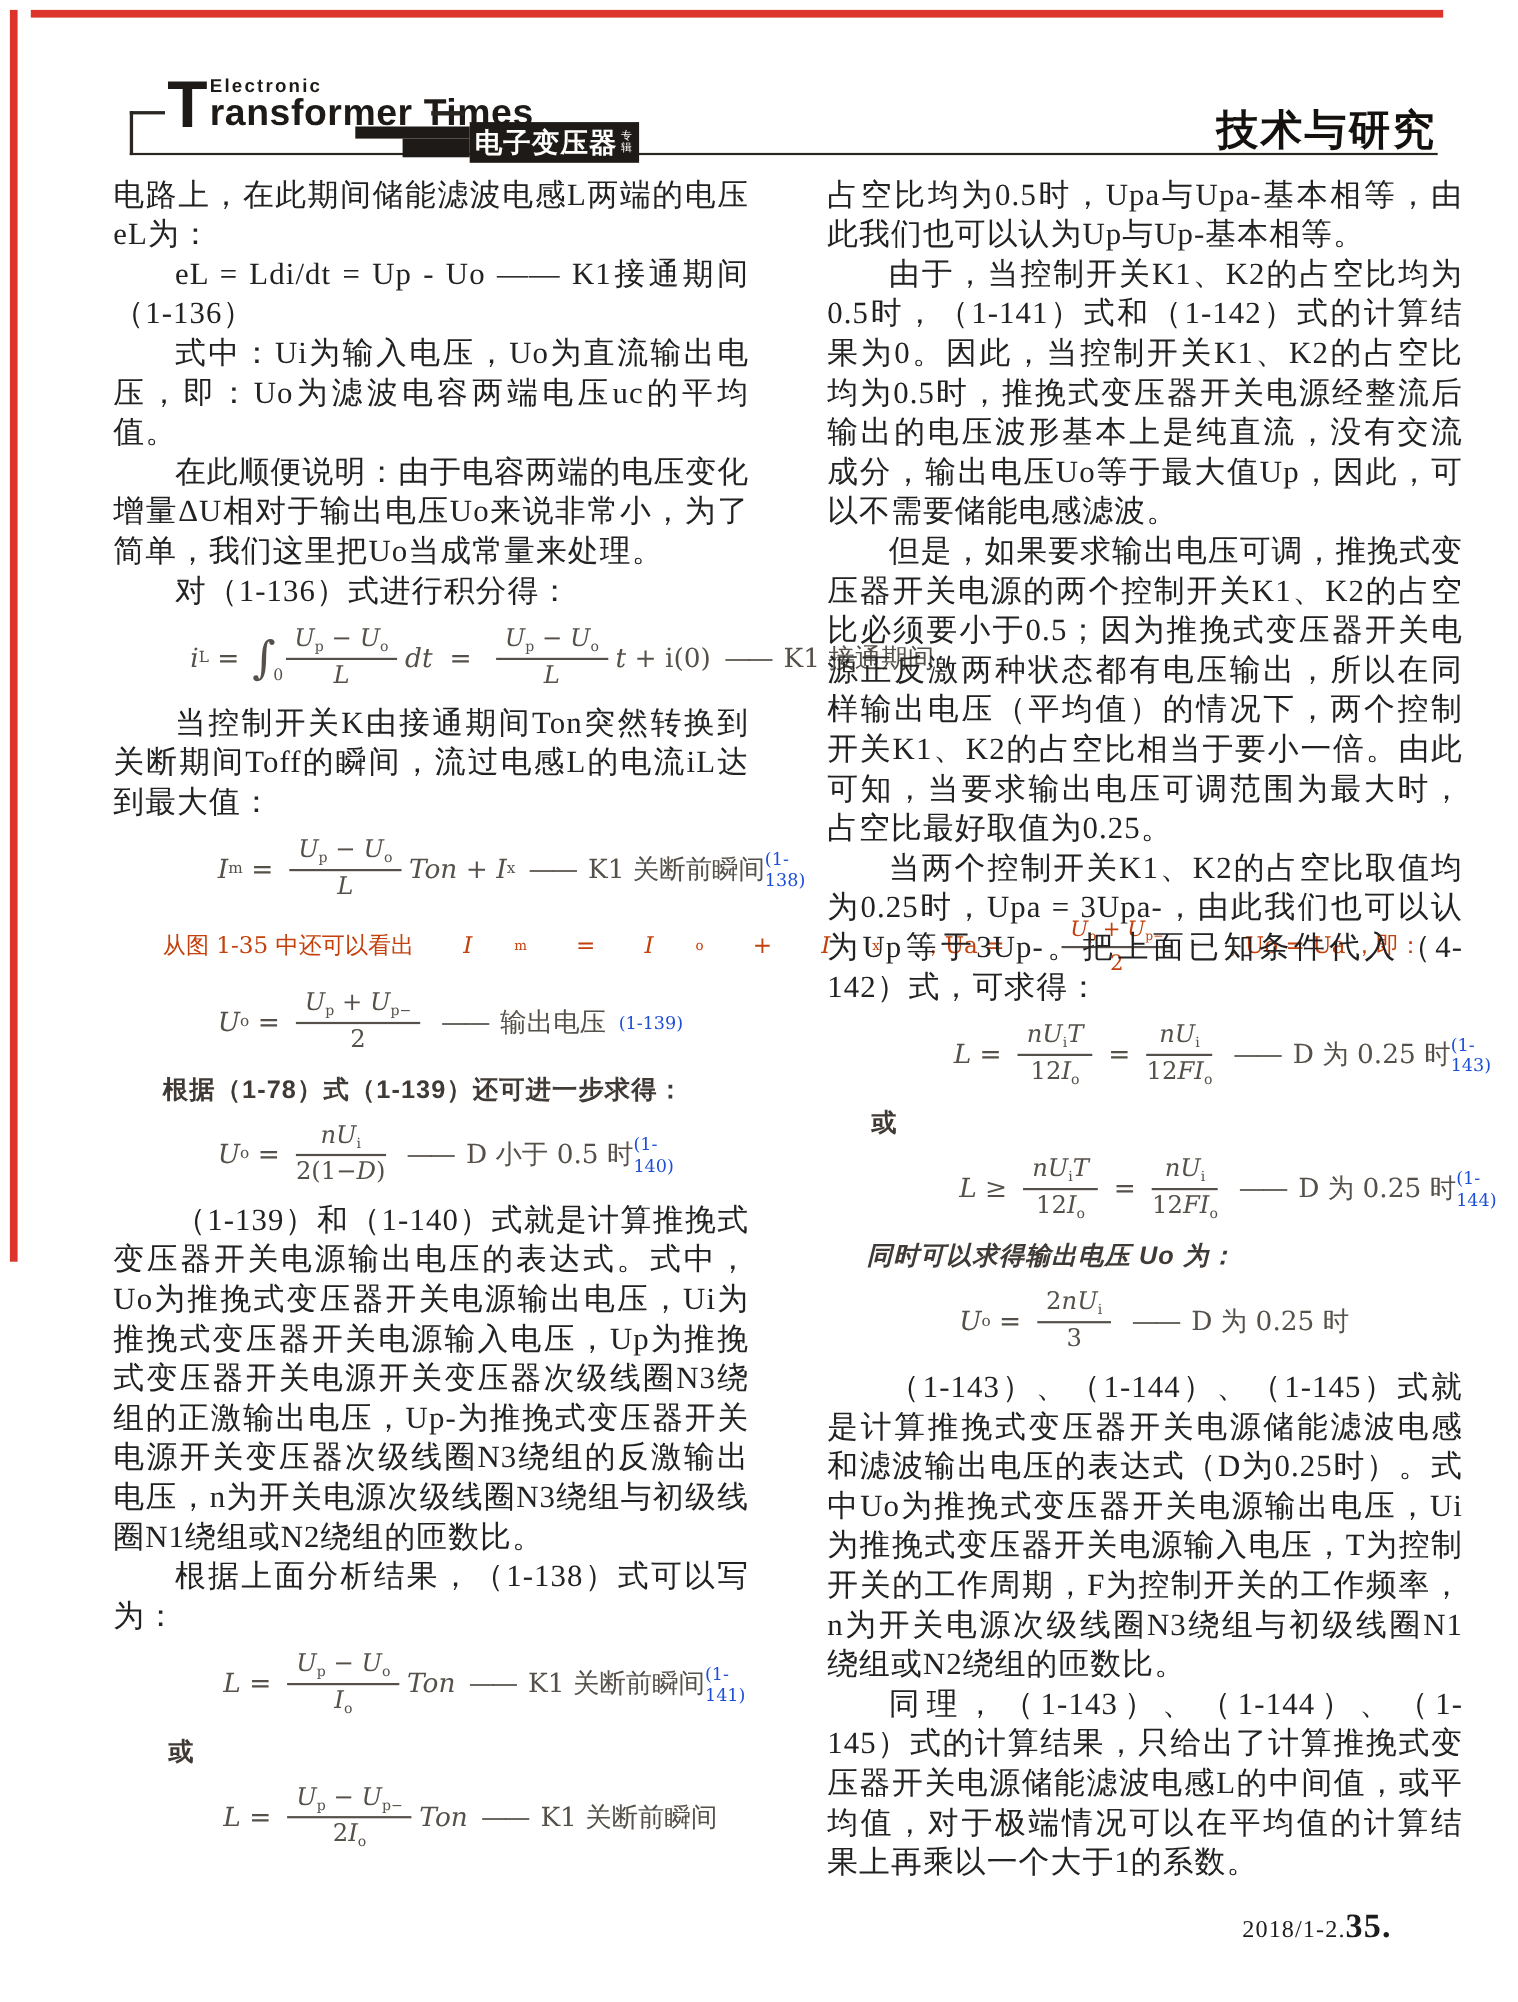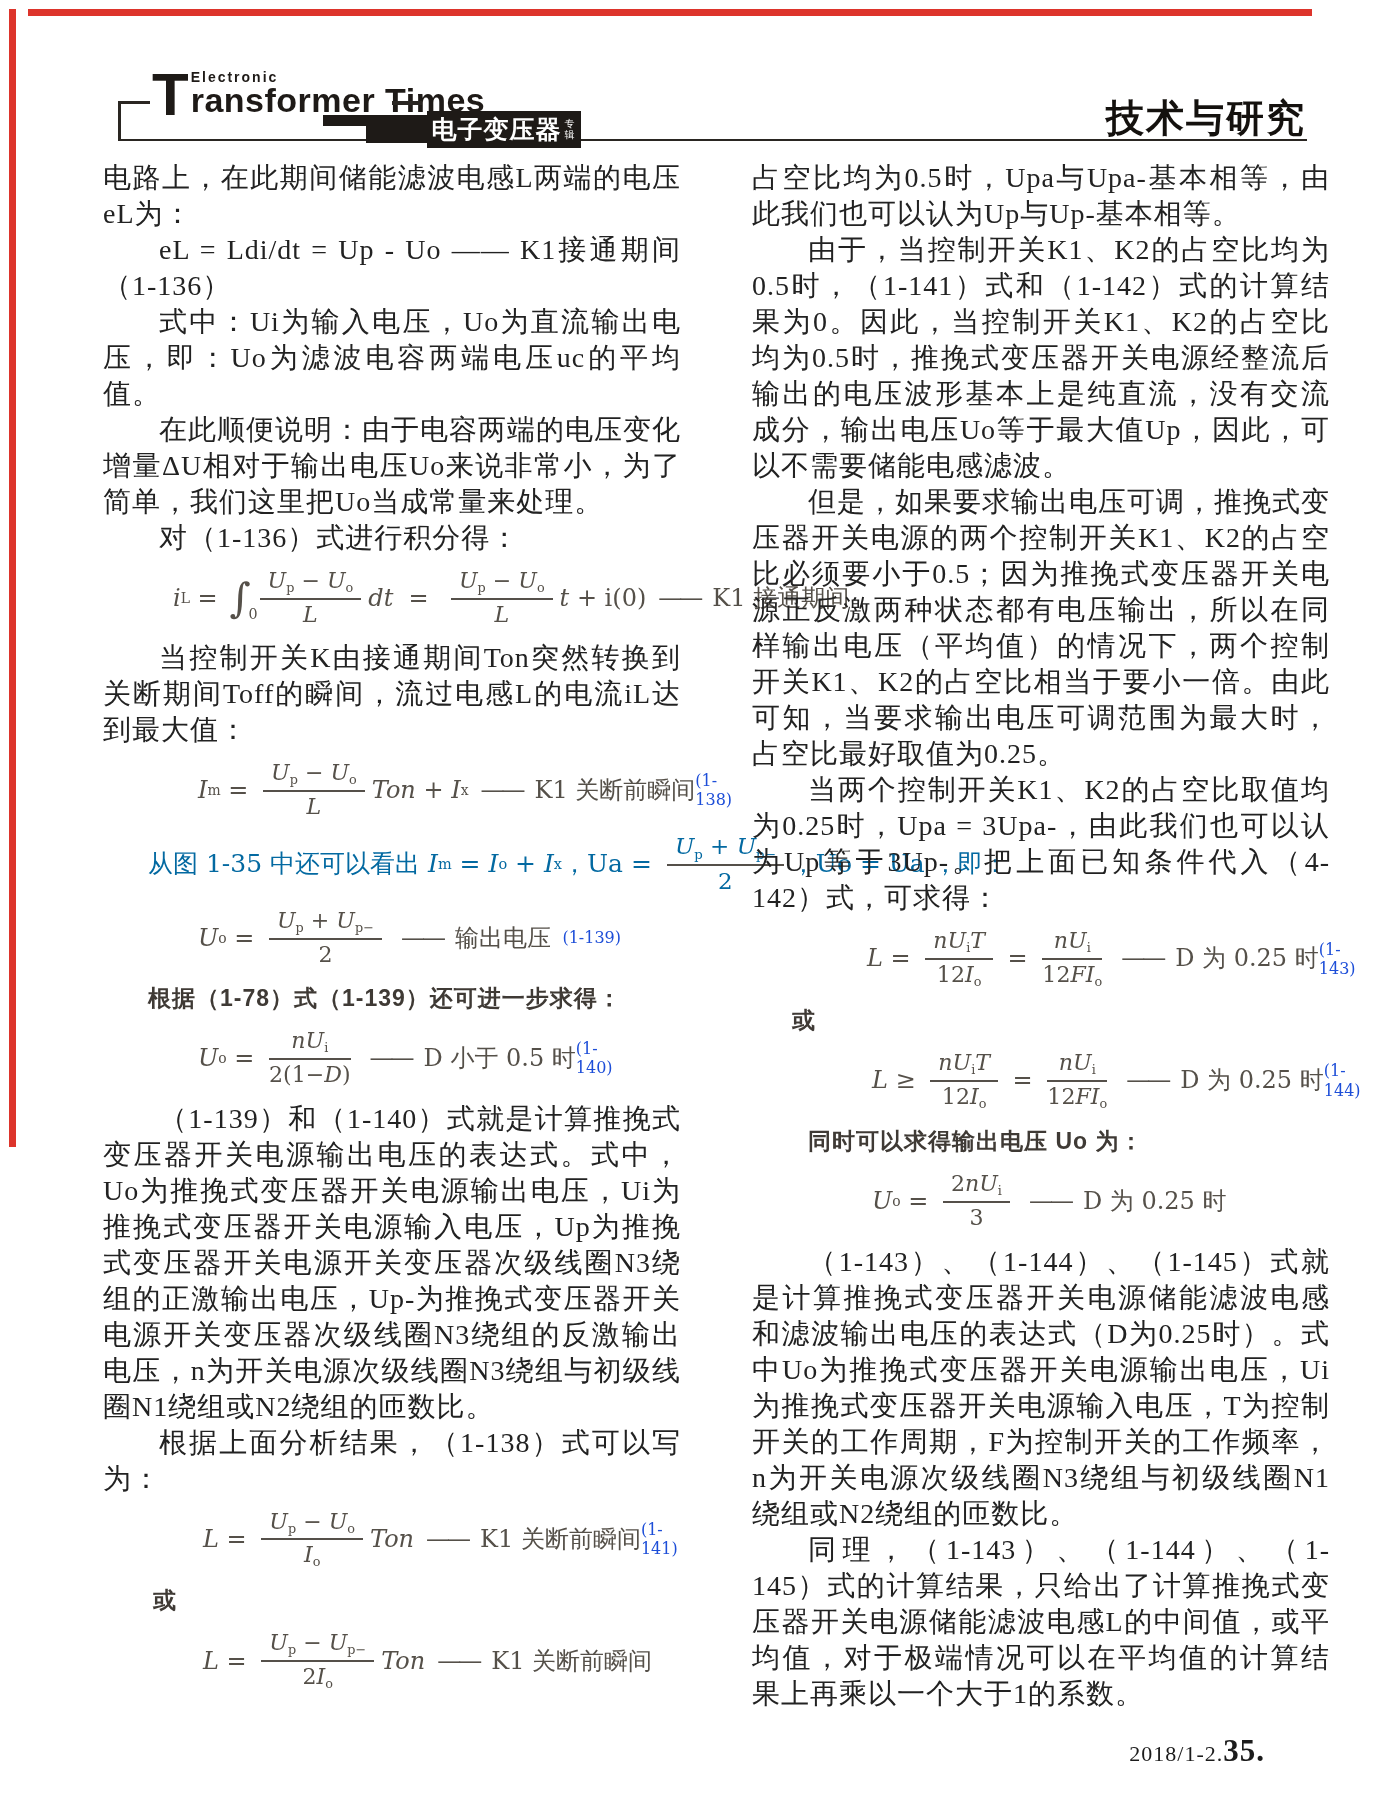--- a/index.html
+++ b/index.html
@@ -6,21 +6,21 @@
   .page{position:relative;width:1380px;height:1820px;background:#ffffff;overflow:hidden;
         font-family:"Liberation Serif",serif;}
   
   .red-top{position:absolute;left:28px;top:9px;width:1284px;height:7px;}
   .red-left{position:absolute;left:9px;top:9px;width:7px;height:1138px;}
   
   .brand{position:absolute;left:152px;top:70px;display:flex;color:#1e1a17;
          font-family:"Liberation Sans",sans-serif;}
   .b-init{font-size:60px;font-weight:bold;line-height:0.82;letter-spacing:0;}
   .b-col{display:flex;flex-direction:column;margin-left:2px;}
-  .b-top{font-size:14px;font-weight:bold;letter-spacing:2px;line-height:1;}
+  .b-top{font-size:17px;font-weight:bold;letter-spacing:2px;line-height:1;}
   .b-rest{font-size:34px;font-weight:bold;letter-spacing:0.5px;line-height:0.95;}
   .seg{position:absolute;background:#2a2622;}
   .logo-steps1{position:absolute;left:323px;top:115px;width:104px;height:11px;background:#1e1a17;}
   .logo-steps2{position:absolute;left:366px;top:126px;width:61px;height:17px;background:#1e1a17;}
   .logo-box{position:absolute;left:427px;top:111px;width:154px;height:37px;background:#1e1a17;
             display:flex;align-items:center;justify-content:center;}
   .logo-box-text{color:#fff;font-family:"Liberation Sans",sans-serif;font-weight:bold;
                  font-size:25px;letter-spacing:1px;}
   .logo-box-side{color:#fff;font-family:"Liberation Sans",sans-serif;font-weight:normal;
                  font-size:10px;line-height:1.05;width:12px;margin-left:3px;word-break:break-all;}
@@ -30,21 +30,21 @@
   
   .col{position:absolute;top:160px;width:578px;color:#222222;font-size:28px;line-height:36px;
        text-align:justify;text-justify:inter-ideograph;letter-spacing:1px;}
   #col1{left:103px;}
   #col2{left:752px;}
   .para{margin:0;}
   .para.indent{text-indent:2em;}
   
   .frow{display:flex;align-items:center;color:#555049;font-size:24px;margin:12px 0;
         font-family:"DejaVu Serif",serif;letter-spacing:0;line-height:1.2;text-align:left;}
-  .frow.fig{font-size:25px;color:#0369a1;margin:10px 0;}
+  .frow.fig{font-size:21px;color:#c2410c;margin:10px 0;gap:38px;}
   .ft{white-space:pre;}
   .fv{font-style:italic;white-space:pre;}
   .fs{font-size:0.58em;vertical-align:-0.35em;white-space:pre;}
   .frac{display:inline-block;text-align:center;vertical-align:middle;margin:0 7px;font-size:0.92em;}
   .frac .num{display:block;border-bottom:2px solid #55504a;padding:0 8px 2px;}
   .frac .den{display:block;padding-top:2px;}
   .fint{position:relative;font-size:1.7em;line-height:0.9;margin:0 2px 0 4px;}
   .fint .low{position:absolute;right:-7px;bottom:-4px;font-size:0.35em;}
   .fdash{margin:0 12px;letter-spacing:-3px;white-space:pre;}
   .eqno{margin-left:auto;margin-right:60px;font-size:16px;color:#1d4ed8;}
@@ -226,21 +226,21 @@
         </span>
         <span class="ft"> = </span>
         <span class="frac">
           <span class="num"><span class="fv">nU</span><span class="fs">i</span></span>
           <span class="den"><span class="ft">12</span><span class="fv">FI</span><span class="fs">o</span></span>
         </span>
         <span class="fdash">——</span>
         <span class="ft">D 为 0.25 时</span>
         <span class="eqno">(1-144)</span>
       </div>
-      <div class="note" style="margin-left: 56px;">同时可以求得输出电压 Uo 为：</div>
+      <div class="note" style="margin-left: 36px; font-style: italic;">同时可以求得输出电压 Uo 为：</div>
       <div class="frow" style="margin-left: 120px;">
         <span class="fv">U</span>
         <span class="fs">o</span>
         <span class="ft"> = </span>
         <span class="frac">
           <span class="num"><span class="ft">2</span><span class="fv">nU</span><span class="fs">i</span></span>
           <span class="den"><span class="ft">3</span></span>
         </span>
         <span class="fdash">——</span>
         <span class="ft">D 为 0.25 时</span>

